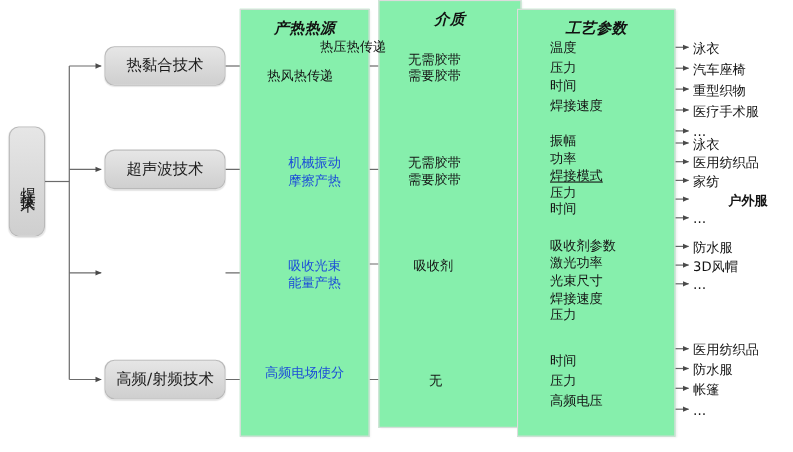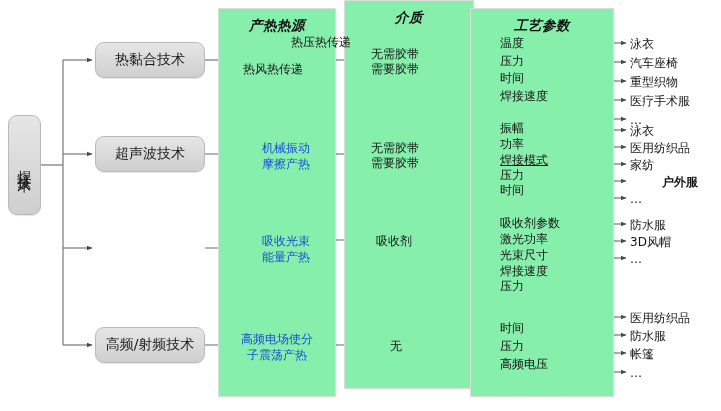--- a/index.html
+++ b/index.html
@@ -183,21 +183,20 @@
   <div class="item" style="left:243px;top:36px;margin-left:48px;">热压热传递</div>
   <div class="item" style="left:243px;top:63px;">热风热传递</div>
 
   <div class="mid" style="left:233px;top:141px;width:106px;">机械振动</div>
   <div class="mid" style="left:233px;top:157px;width:106px;">摩擦产热</div>
 
   <div class="mid" style="left:233px;top:234px;width:106px;">吸收光束</div>
   <div class="mid" style="left:233px;top:250px;width:106px;">能量产热</div>
 
   <div class="mid" style="left:222px;top:332px;width:110px;">高频电场使分</div>
-  <div class="mid" style="left:222px;top:348px;width:110px;">子震荡产热</div>
 
   <div class="item" style="left:371px;top:48px;">无需胶带</div>
   <div class="item" style="left:371px;top:63px;">需要胶带</div>
 
   <div class="item" style="left:371px;top:142px;">无需胶带</div>
   <div class="item" style="left:371px;top:157px;">需要胶带</div>
 
   <div class="item" style="left:376px;top:235px;">吸收剂</div>
 
   <div class="item" style="left:390px;top:340px;">无</div>

